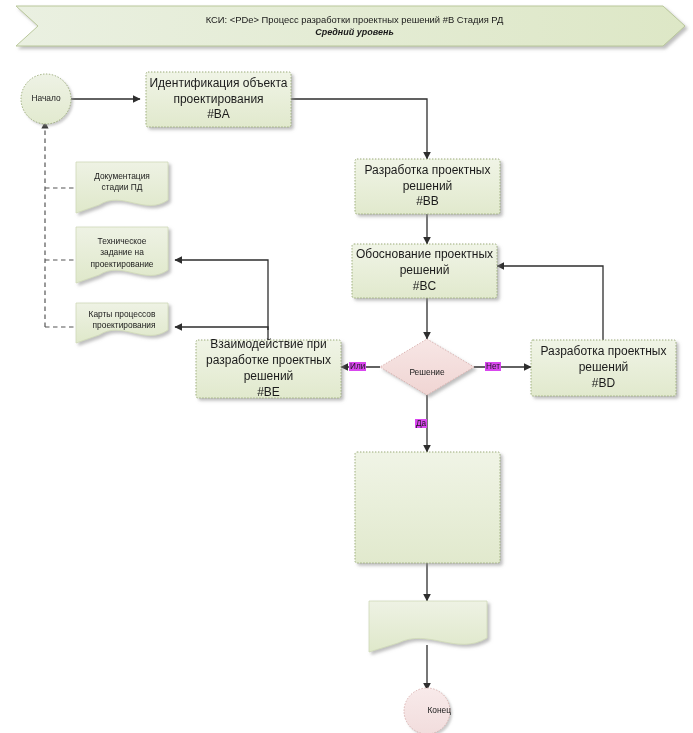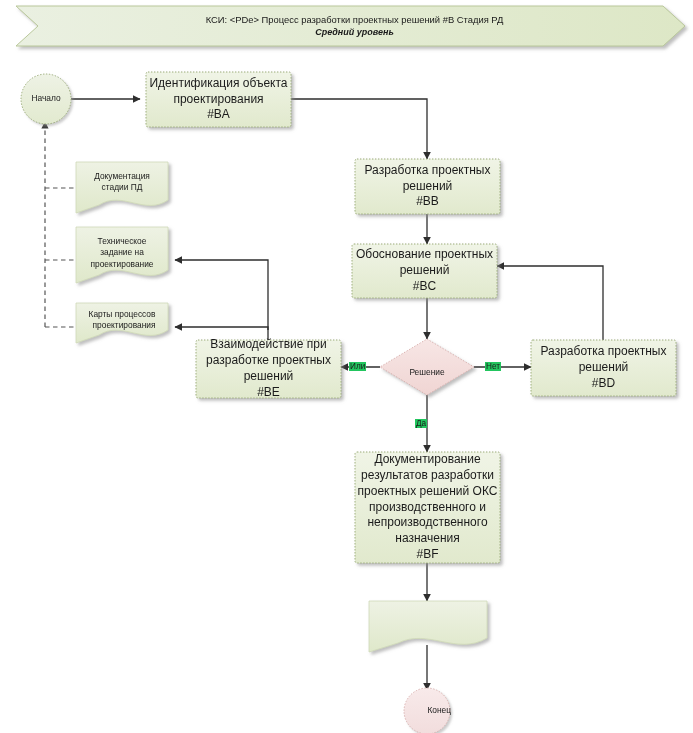--- a/index.html
+++ b/index.html
@@ -79,21 +79,21 @@
   .lbl-process { font-size: 12px; }
   .lbl-doc     { font-size: 8.4px; }
   .lbl-term    { font-size: 8.4px; }
   .lbl-dec     { font-size: 8.4px; }
 
   
   .edge-label {
     position: absolute;
     font-size: 8.2px;
     color: #1b1b1b;
-    background: #22c55e;
+    background: #d946ef;
     padding: 0 1px;
     white-space: nowrap;
     line-height: 1.1;
   }
 
   
   .hit {
     position: absolute;
     background: transparent;
   }
@@ -281,31 +281,20 @@
 
   <div class="node-label lbl-process" style="left:190px; top:342px; width:141px; height:54px;align-items:center;">
     <div>
       <span>Взаимодействие при</span>
       <span>разработке проектных</span>
       <span>решений</span>
       <span>#BE</span>
     </div>
   </div>
 
-  <div class="node-label lbl-process" style="left:349px; top:454px; width:141px; height:107px;">
-    <div>
-      <span>Документирование</span>
-      <span>результатов разработки</span>
-      <span>проектных решений ОКС</span>
-      <span>производственного и</span>
-      <span>непроизводственного</span>
-      <span>назначения</span>
-      <span>#BF</span>
-    </div>
-  </div>
 
   <div class="node-label lbl-dec" style="left:380px; top:356px; width:78px; height:22px;align-items:flex-end;">
     <span>Решение</span>
   </div>
 
   <div class="node-label lbl-doc" style="left:70px; top:230px; width:88px; height:46px;">
     <div>
       <span>Техническое</span>
       <span>задание на</span>
       <span>проектирование</span>

